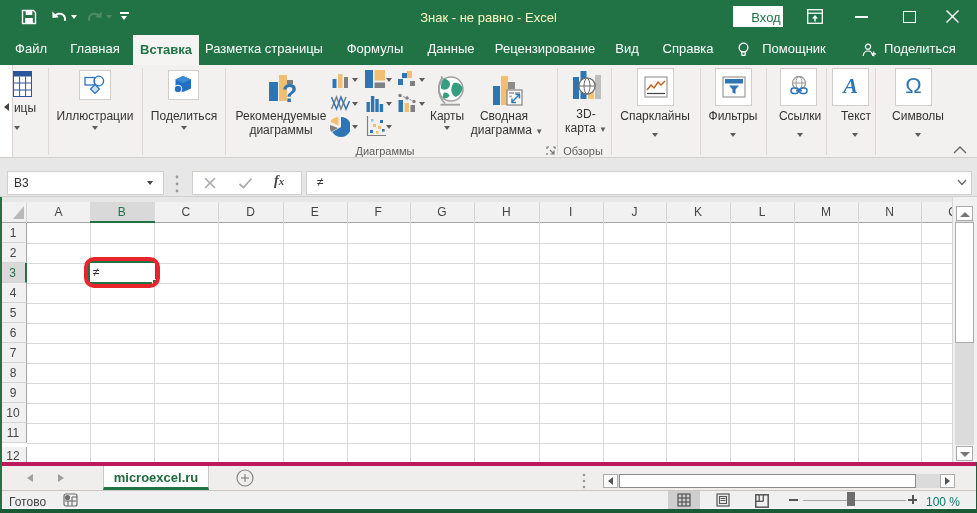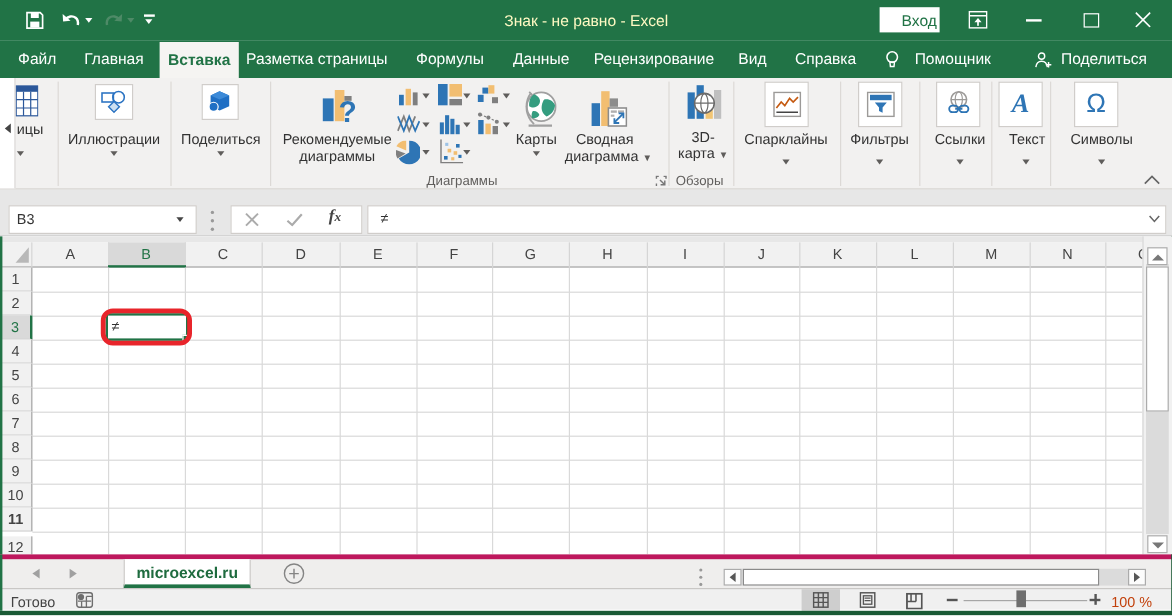--- a/index.html
+++ b/index.html
@@ -398,21 +398,21 @@
     <div class="rowhead" style="top:26px;height:20px;line-height:20px;">1</div>
     <div class="rowhead" style="top:46px;height:20px;line-height:20px;">2</div>
     <div class="rowhead" style="top:66px;height:20px;line-height:20px;background:#D9D9D9;color:#217346;border-right:2.5px solid #217346;">3</div>
     <div class="rowhead" style="top:86px;height:20px;line-height:20px;">4</div>
     <div class="rowhead" style="top:106px;height:20px;line-height:20px;">5</div>
     <div class="rowhead" style="top:126px;height:20px;line-height:20px;">6</div>
     <div class="rowhead" style="top:146px;height:20px;line-height:20px;">7</div>
     <div class="rowhead" style="top:166px;height:20px;line-height:20px;">8</div>
     <div class="rowhead" style="top:186px;height:20px;line-height:20px;">9</div>
     <div class="rowhead" style="top:206px;height:20px;line-height:20px;">10</div>
-    <div class="rowhead" style="top:226px;height:20px;line-height:20px;font-weight:bold;">11</div>
+    <div class="rowhead" style="top:226px;height:20px;line-height:20px;">11</div>
     <div class="rowhead" style="top:250px;height:19px;line-height:19px;border-bottom:none;">12</div>
 
     <div class="abs" style="left:0;top:0;width:2px;height:265px;background:#217346;"></div>
     <div class="abs" style="left:975.5px;top:0;width:1.5px;height:265px;background:#1E5C38;"></div>
 
     <div class="abs" style="left:88px;top:64px;width:69px;height:23px;background:#fff;border:2.5px solid #217346;box-sizing:border-box;"></div>
     <div class="tx" style="left:93px;top:68px;font-size:12px;color:#333;">≠</div>
     <div class="abs" style="left:152px;top:82px;width:5px;height:5px;background:#217346;border-left:1px solid #fff;border-top:1px solid #fff;box-sizing:border-box;"></div>
 
     <div class="abs" style="left:84px;top:60px;width:76px;height:31px;border:4.5px solid #E8252B;border-radius:10px;box-sizing:border-box;"></div>
@@ -475,18 +475,18 @@
       <rect x="0.8" y="0.8" width="12.4" height="12.4" fill="none" stroke="#555" stroke-width="1.5"></rect>
       <line x1="4.2" y1="1" x2="4.2" y2="7.3" stroke="#555" stroke-width="1.3"></line>
       <line x1="8.3" y1="1" x2="8.3" y2="7.3" stroke="#555" stroke-width="1.3"></line>
       <line x1="1" y1="7.3" x2="8.3" y2="7.3" stroke="#555" stroke-width="1.3"></line>
     </svg>
     <div class="abs" style="left:789px;top:8px;width:9px;height:1.5px;background:#555;"></div>
     <div class="abs" style="left:803px;top:8.5px;width:103px;height:1px;background:#A6A6A6;"></div>
     <div class="abs" style="left:847px;top:1px;width:8px;height:14px;background:#6E6E6E;"></div>
     <div class="abs" style="left:908px;top:8px;width:9px;height:1.5px;background:#555;"></div>
     <div class="abs" style="left:912px;top:4px;width:1.5px;height:9px;background:#555;"></div>
-    <div class="tx" style="left:926px;top:4px;font-size:12px;color:#c2410c;">100 %</div>
+    <div class="tx" style="left:926px;top:4px;font-size:12px;color:#0f766e;">100 %</div>
   </div>
   <div id="greenbottom" class="abs"></div>
   <div class="abs" style="left:0;top:462px;width:1.5px;height:47px;background:#217346;"></div>
   <div class="abs" style="left:975.5px;top:462px;width:1.5px;height:47px;background:#1E5C38;"></div>
 </div>
 
 </body></html>

